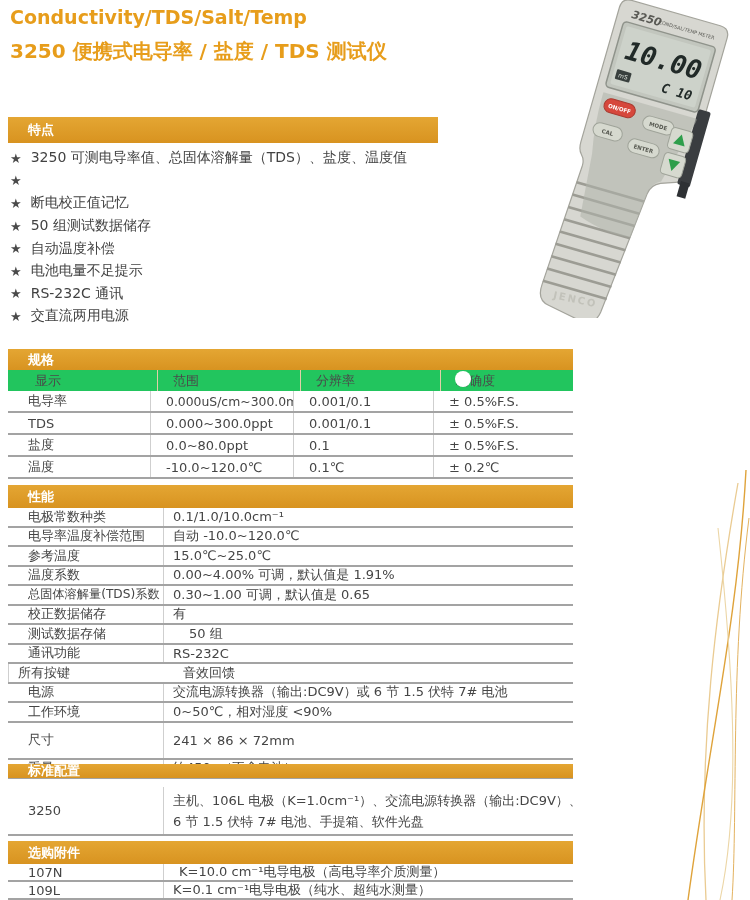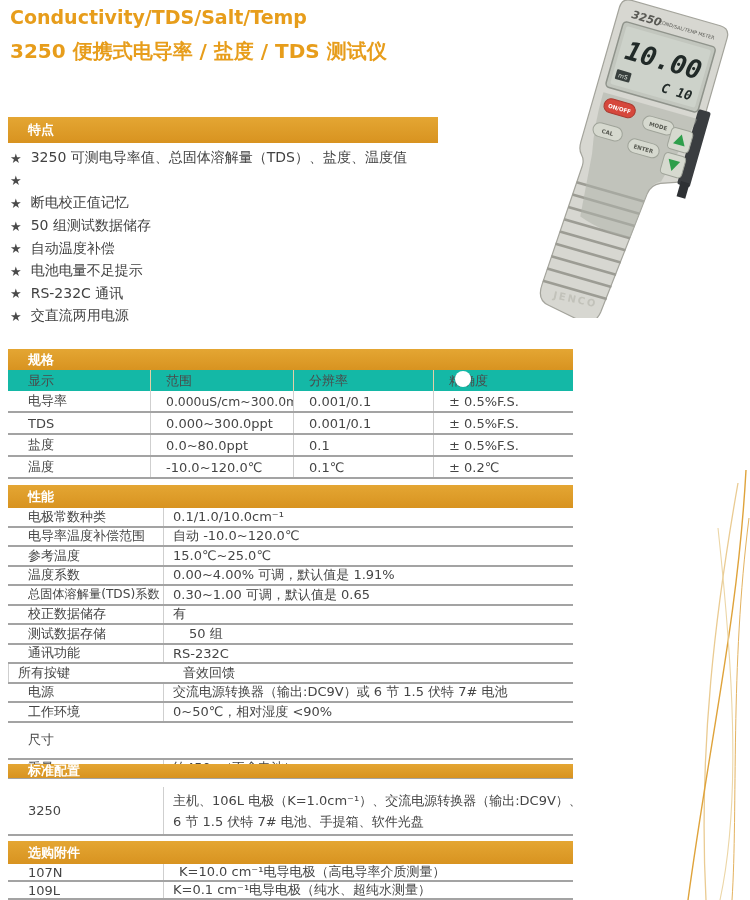--- a/index.html
+++ b/index.html
@@ -24,21 +24,21 @@
   .feature-item{display:flex;align-items:center;height:22.6px;font-size:14px;color:#424242;}
   .star{margin-right:9px;font-size:13px;color:#4a4a4a;line-height:1;}
   
   .tbl{left:8px;width:565px;box-sizing:border-box;font-size:13px;color:#454545;}
   .row{display:grid;align-items:center;border-bottom:2px solid #a3a3a3;box-sizing:border-box;}
   .spec-cols{grid-template-columns:142px 143px 140px 140px;}
   .kv-cols{grid-template-columns:155px 410px;}
   .cell{padding-left:15px;box-sizing:border-box;white-space:nowrap;overflow:hidden;}
   .cell.c1{padding-left:20px;}
   .vline{border-left:1px solid #CFCFCF;height:100%;display:flex;align-items:center;}
-  .hdr-row{background:#14b8a6;border-bottom:none;color:#4a4a4a;}
+  .hdr-row{background:#22c55e;border-bottom:none;color:#4a4a4a;padding-left:7px;}
   .hdr-row .vline{border-left:1px solid #E2CFA8;}
   .val2{line-height:21px;white-space:nowrap;}
   
   .artifact{left:455px;top:371px;width:16px;height:16px;background:#ffffff;border-radius:50%;}
   
   .meter-box{left:528px;top:0px;width:222px;height:318px;}
   .curves-box{left:680px;top:468px;width:70px;height:432px;}
 </style>
 </head>
 <body>
@@ -213,20 +213,21 @@
   <div class="row kv-cols" style="height:19.5px;">
       <div class="cell c1">电源</div>
       <div class="cell vline" style="padding-left:9px;">交流电源转换器（输出:DC9V）或 6 节 1.5 伏特 7# 电池</div>
     </div>
   <div class="row kv-cols" style="height:19.5px;">
       <div class="cell c1">工作环境</div>
       <div class="cell vline" style="padding-left:9px;">0~50℃，相对湿度 &lt;90%</div>
     </div>
   <div class="row kv-cols" style="height:37px;">
       <div class="cell c1">尺寸</div>
+      <div class="cell vline" style="padding-left:9px;">241 × 86 × 72mm</div>
     </div>
   <div class="row kv-cols" style="height:19.5px;">
       <div class="cell c1">重量</div>
       <div class="cell vline" style="padding-left:9px;">约450g（不含电池）</div>
     </div>
 </div>
 
 <div class="abs banner" style="left:8px;top:764px;width:565px;height:14px;">
   <span>标准配置</span>
 </div>

